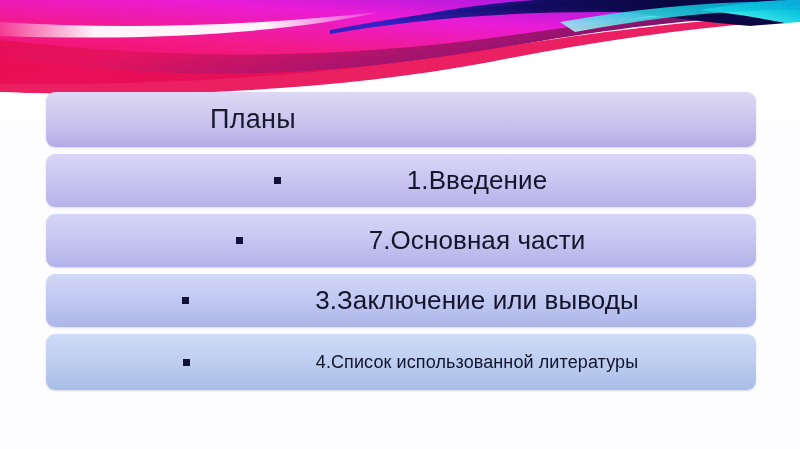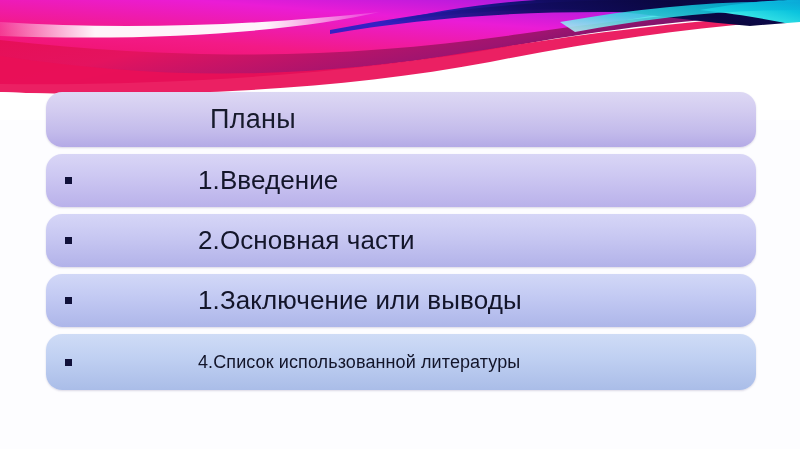--- a/index.html
+++ b/index.html
@@ -34,24 +34,25 @@
     position: absolute;
     left: 46px;
     top: 92px;
     width: 710px;
   }
 
   .bar {
     position: relative;
     box-sizing: border-box;
     width: 710px;
-    border-radius: 16px;
+    border-radius: 9px;
     display: flex;
     align-items: center;
     overflow: hidden;
+    justify-content: center;
   }
 
   
   .bar.title-bar {
     height: 55px;
     margin-bottom: 7px;
     background: linear-gradient(to bottom,
         #ddd8f4 0%,
         #d2cbf0 35%,
         #c3bbeb 72%,
@@ -195,28 +196,28 @@
       <span class="bullet-cell">
         <span class="bullet"></span>
       </span>
       <span class="label">1.Введение</span>
     </div>
 
     <div class="bar item-bar">
       <span class="bullet-cell">
         <span class="bullet"></span>
       </span>
-      <span class="label">2.Основная части</span>
-    </div>
-
-    <div class="bar item-bar">
-      <span class="bullet-cell">
-        <span class="bullet"></span>
-      </span>
-      <span class="label">1.Заключение или выводы</span>
+      <span class="label">7.Основная части</span>
+    </div>
+
+    <div class="bar item-bar">
+      <span class="bullet-cell">
+        <span class="bullet"></span>
+      </span>
+      <span class="label">3.Заключение или выводы</span>
     </div>
 
     <div class="bar item-bar">
       <span class="bullet-cell">
         <span class="bullet"></span>
       </span>
       <span class="label">4.Список использованной литературы</span>
     </div>
 
   </div>

